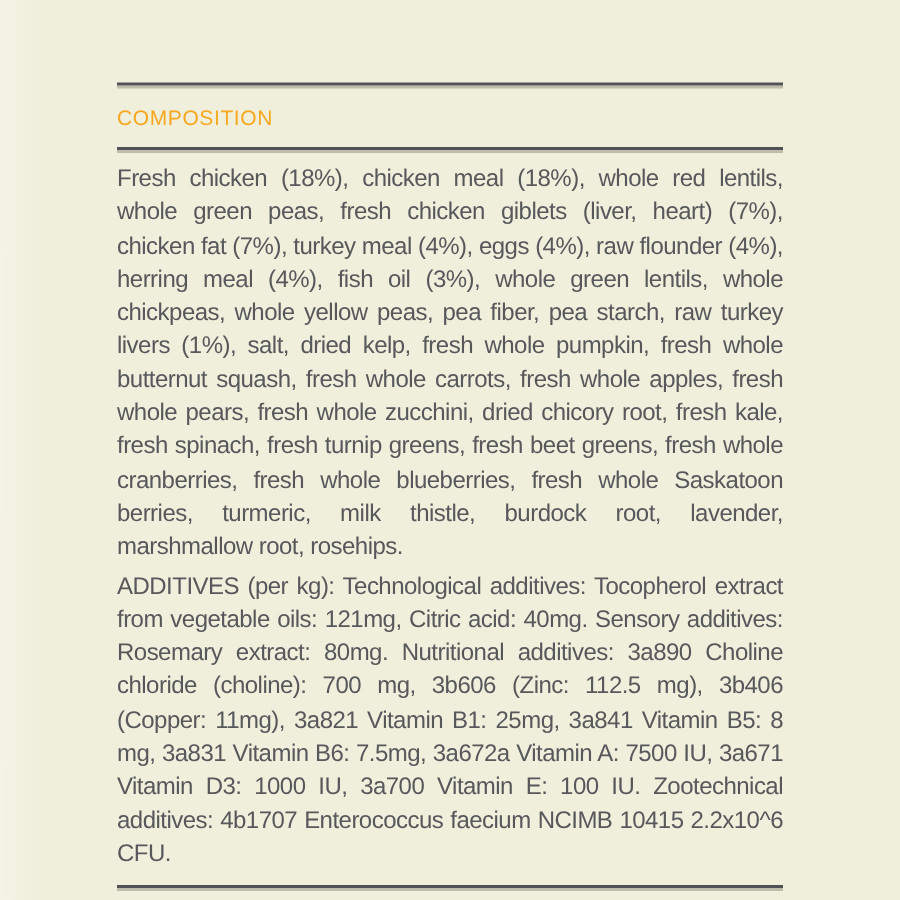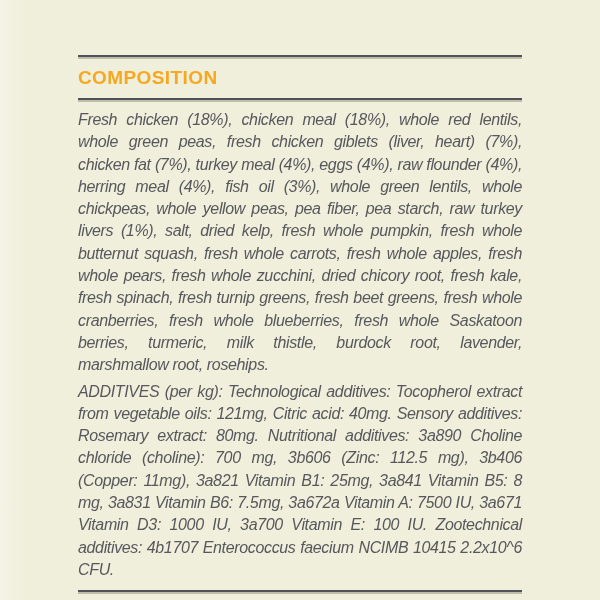--- a/index.html
+++ b/index.html
@@ -19,29 +19,28 @@
     position:absolute;left:78px;top:0;width:444px;
     color:var(--ink);
   }
   .rule{
     height:2px;background:var(--rule);
     box-shadow:0 2px 0 rgba(128,128,114,0.45);
   }
   .rule-top{margin-top:55px;}
   .section-title{
     margin:11px 0 10px 0;
-    font-size:19px;line-height:20px;font-weight:bold;
+    font-size:14px;line-height:20px;font-weight:normal;
     letter-spacing:0.4px;
     color:var(--accent);
   }
   p{
     margin:0;
     font-size:16px;line-height:22.3px;letter-spacing:-0.35px;
     text-align:justify;
-    font-style:italic;
   }
   .composition-paragraph{margin-top:9px;}
   .additives-paragraph{margin-top:4px;}
   .rule-bottom{margin-top:9px;}
 </style>
 </head>
 <body>
 
 <div class="panel">
   <div class="rule rule-top"></div>

